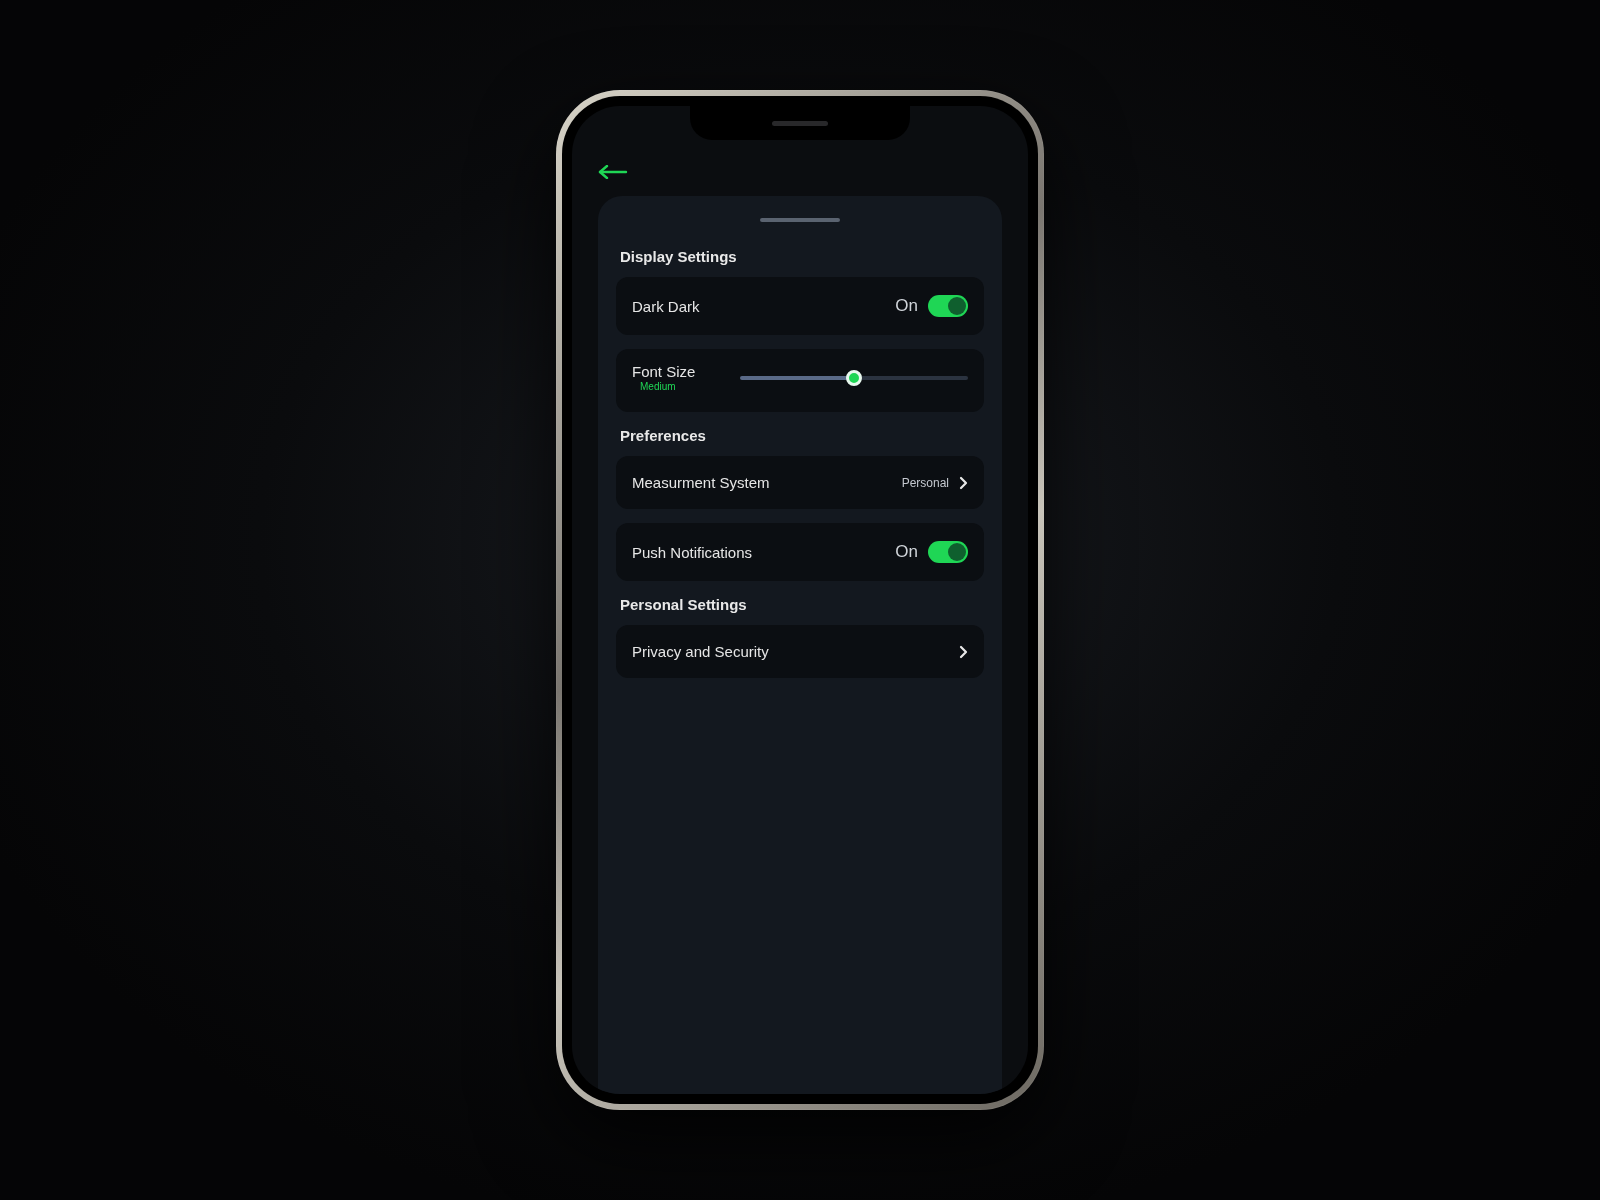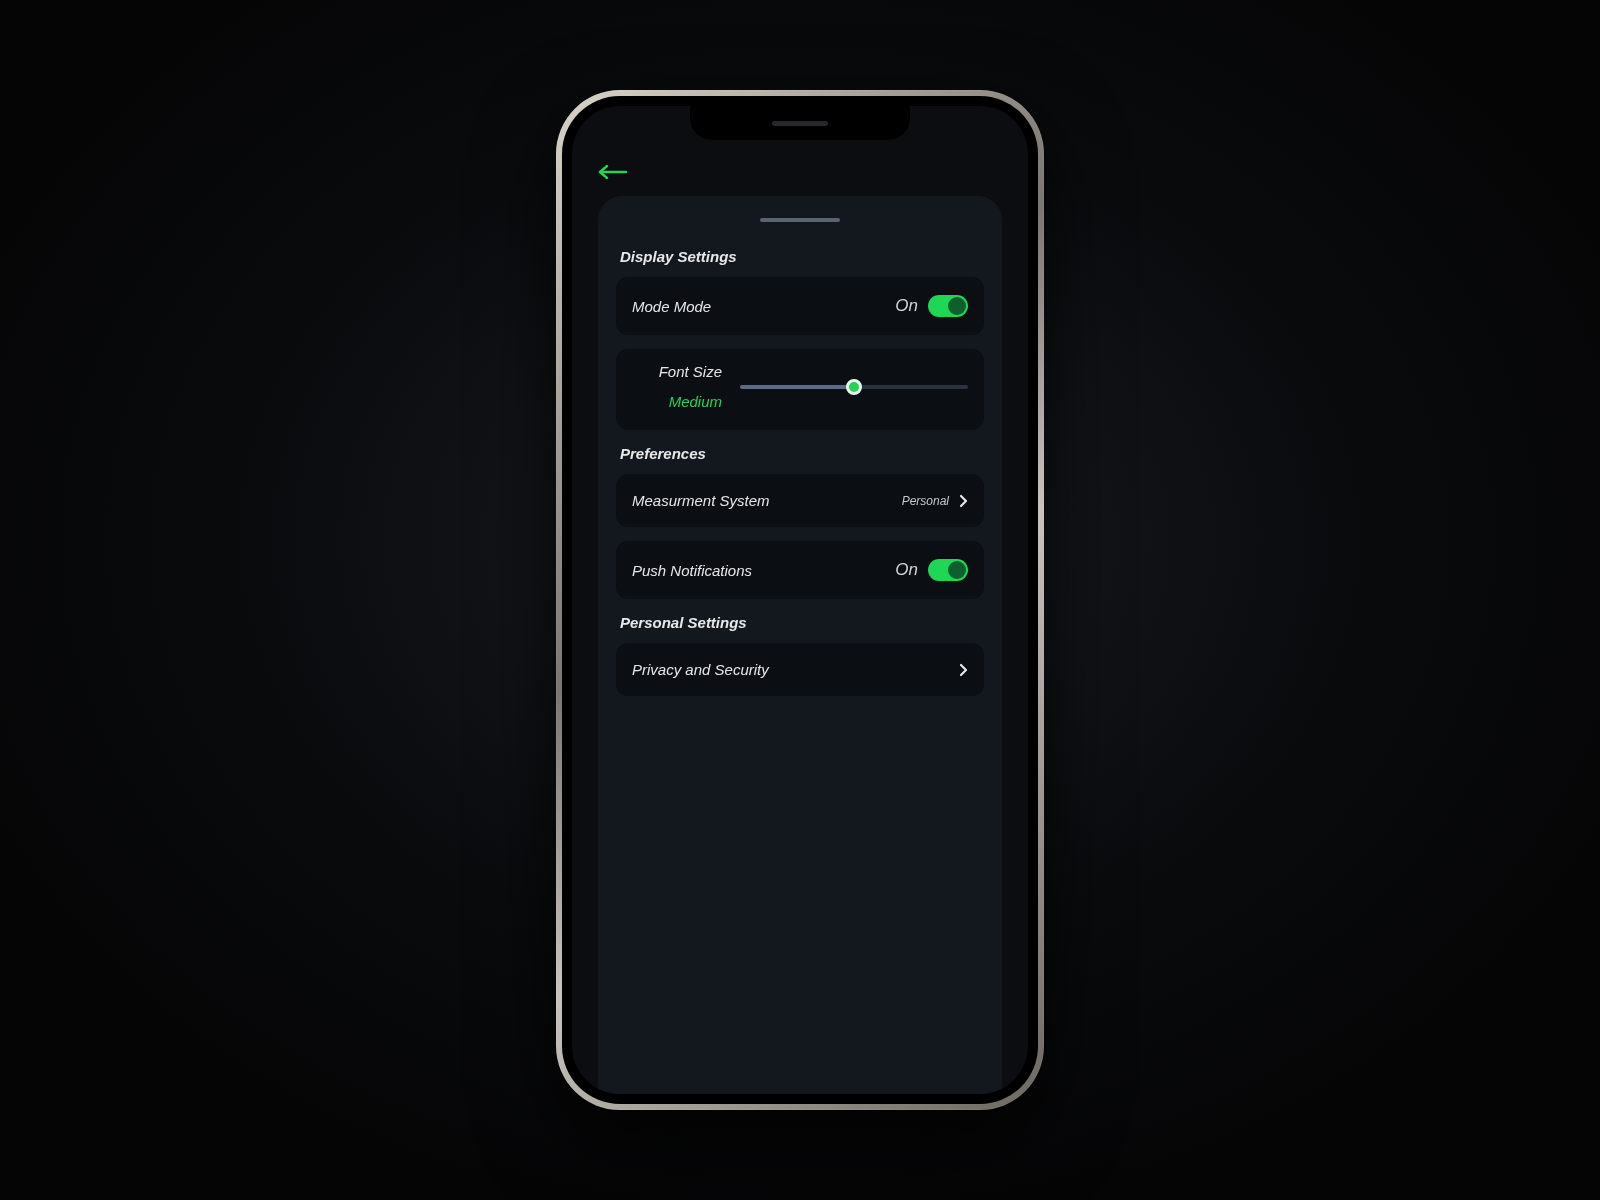--- a/index.html
+++ b/index.html
@@ -59,39 +59,38 @@
     box-shadow: 0 2px 6px rgba(0,0,0,.6);
   }
   
   .sheet {
     flex:1;
     background:#13181f;
     border-top-left-radius: 24px;
     border-top-right-radius: 24px;
     padding: 22px 18px 30px 18px;
     position:relative;
-    font-style:italic;
   }
   .grab {
     width: 80px; height:4px; border-radius:2px;
     background:#5a6370; margin: 0 auto 26px auto;
   }
   .section-title {
     color:#e8e8e8; font-size:15px; font-weight:600; margin: 0 4px 12px 4px;
   }
   .section-title.mt { margin-top: 15px; }
   .row {
     background:#0b0e12;
     border-radius:12px;
     padding: 18px 16px;
     display:flex; align-items:center; justify-content:space-between;
     margin-bottom: 14px;
   }
   .row-label { color:#e6e6e6; font-size:15px; font-weight:400; }
-  .row-sub { color:#1fd655; font-size:15px; margin-top:13px;padding-left:8px; }
+  .row-sub { color:#1fd655; font-size:10px; margin-top:1px;padding-left:8px; }
   .row-left { display:flex; flex-direction:column; }
   .row-right { display:flex; align-items:center; gap:10px; }
   .state { color:#cfd3d8; font-size:17px; }
   .toggle {
     width:40px; height:22px; border-radius:11px; background:#1fd655;
     position:relative; cursor:pointer;
   }
   .toggle .knob {
     position:absolute; top:2px; right:2px;
     width:18px; height:18px; border-radius:50%; background:#0f5f2e;
@@ -133,32 +132,32 @@
 
 
         <div class="avatar"></div>
 
         <div class="sheet">
           <div class="grab"></div>
 
           <div class="section-title">Display Settings</div>
 
           <div class="row">
-            <div class="row-label">Mode Mode</div>
+            <div class="row-label">Dark Dark</div>
             <div class="row-right">
               <span class="state">On</span>
               <div class="toggle">
                 <div class="knob"></div>
               </div>
             </div>
           </div>
 
           <div class="row slider-row">
             <div class="slider-wrap" style="width:100%;">
-              <div class="row-left" style="min-width:90px;text-align:right;">
+              <div class="row-left" style="min-width:90px;">
                 <span class="row-label">Font Size</span>
                 <span class="row-sub">Medium</span>
               </div>
               <div class="slider">
                 <div class="dot"></div>
               </div>
             </div>
           </div>
 
           <div class="section-title mt">Preferences</div>

